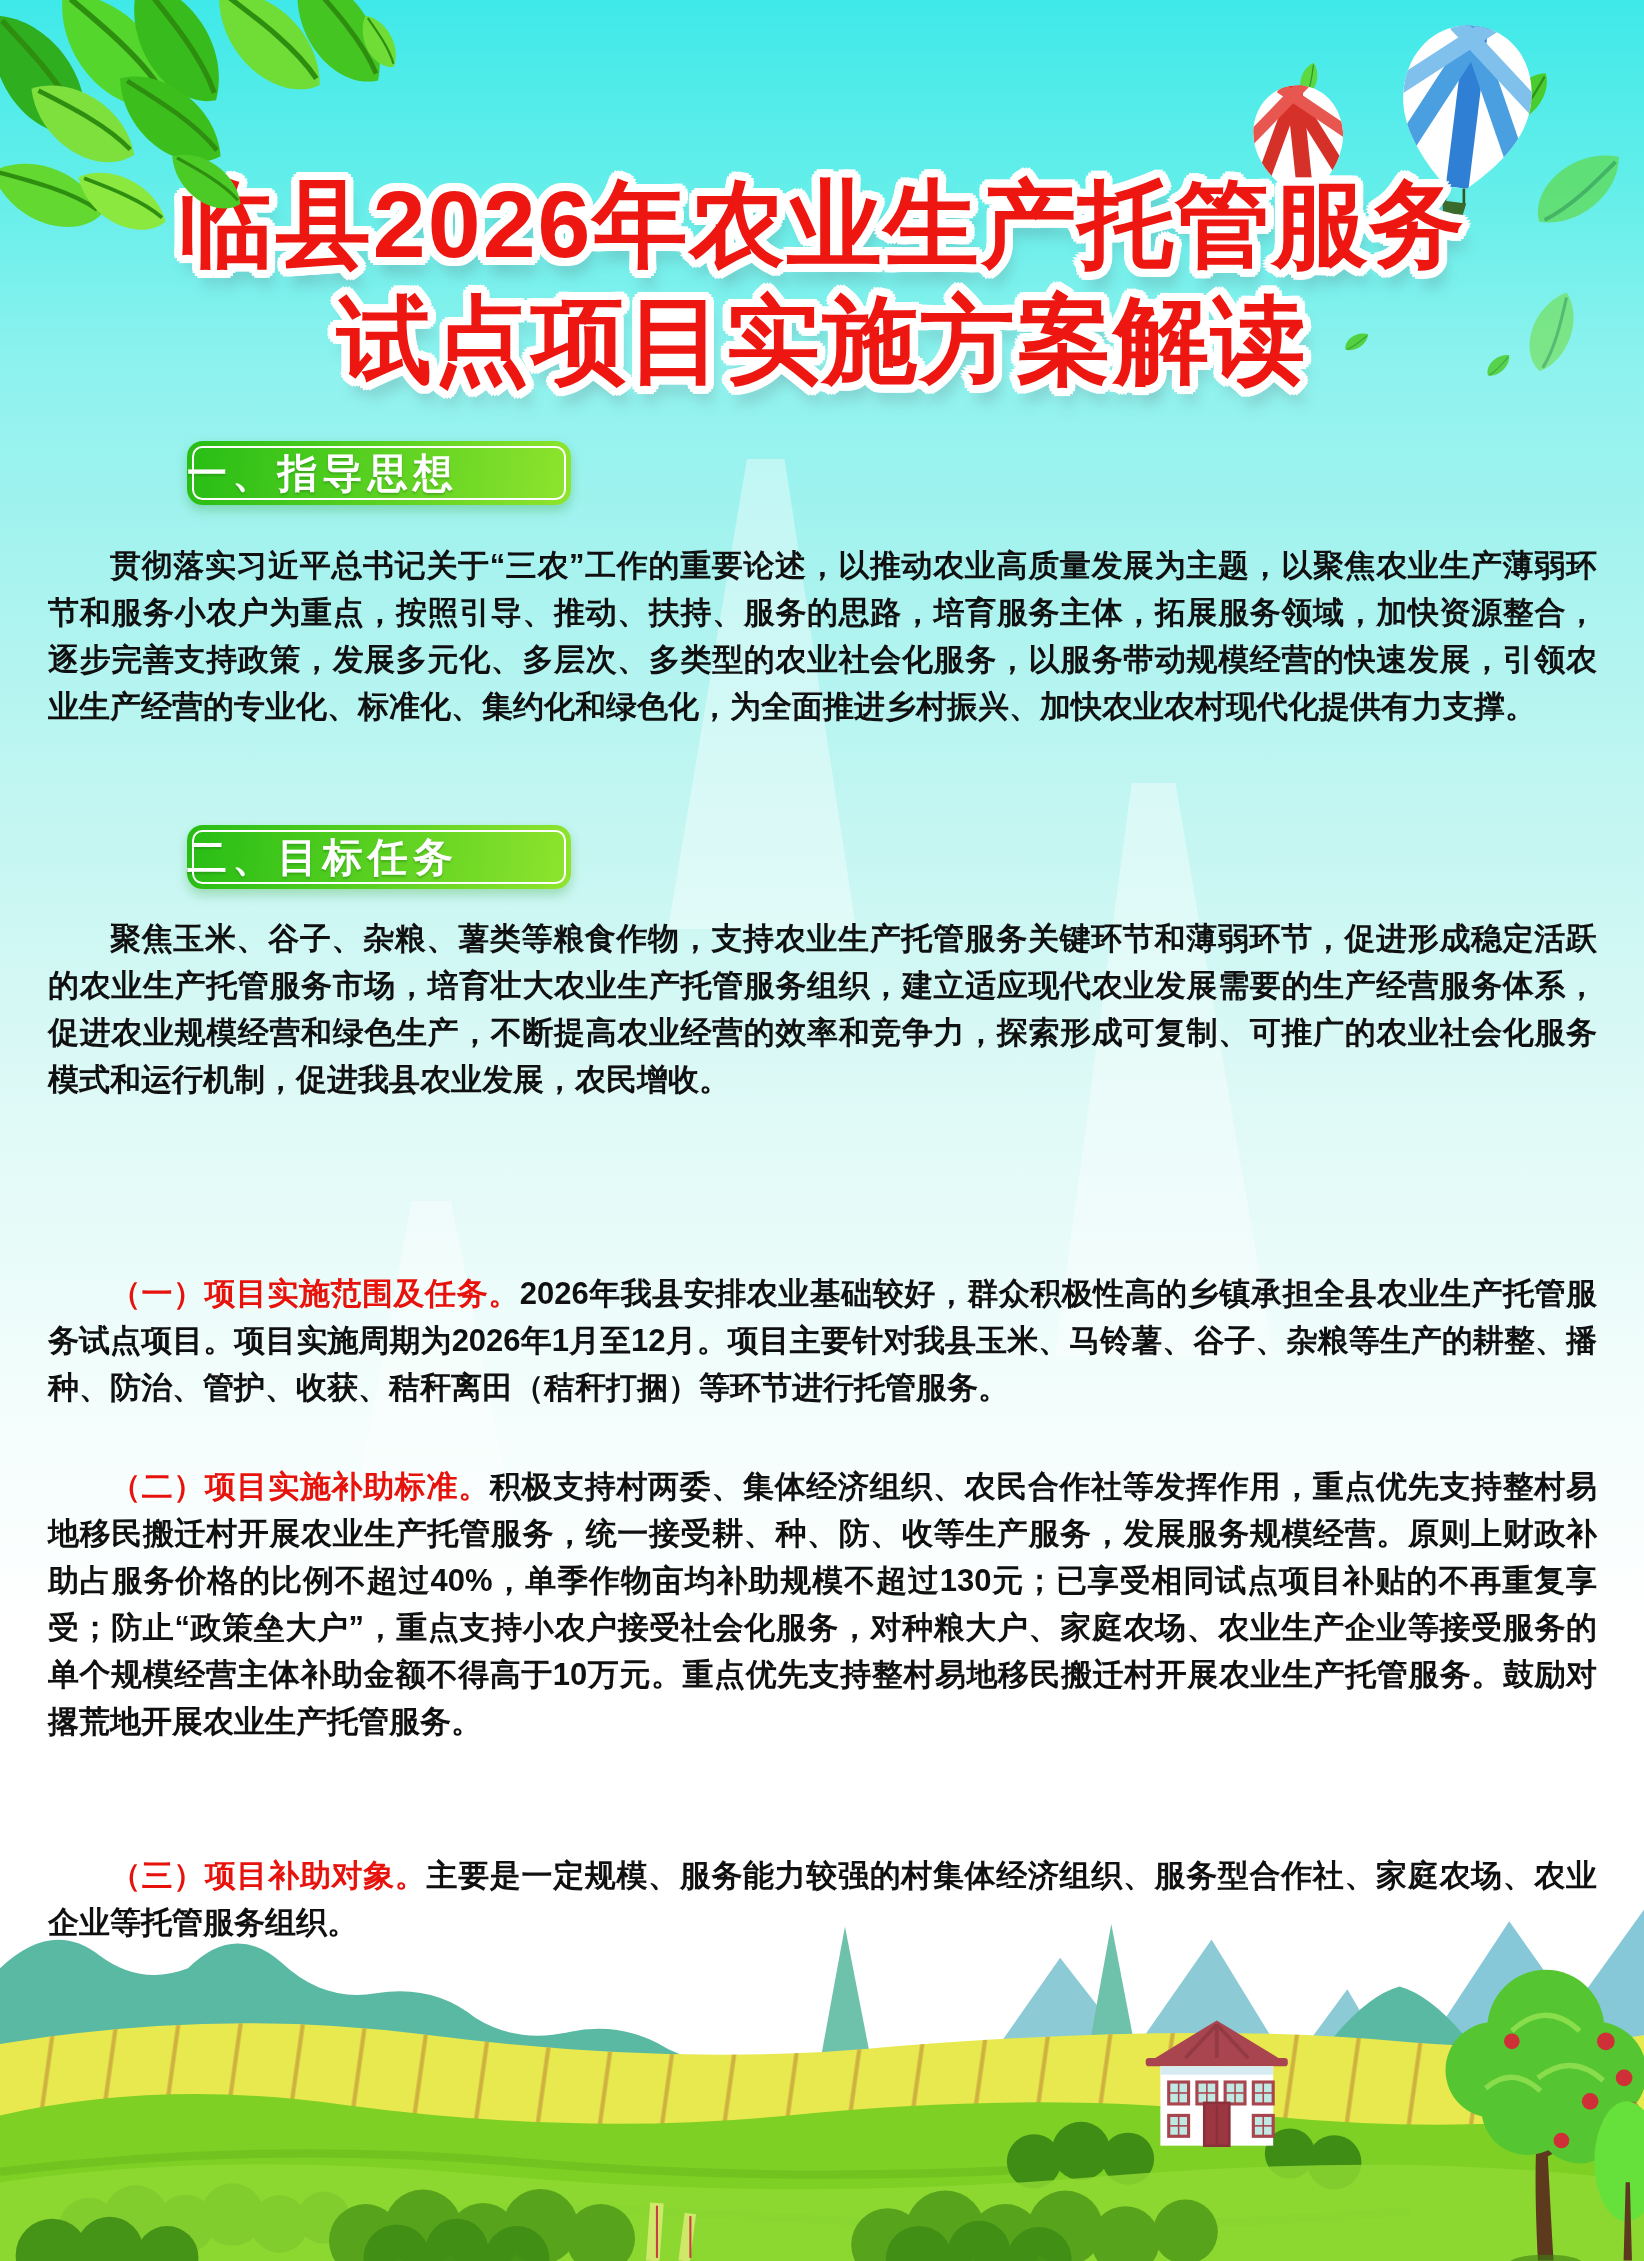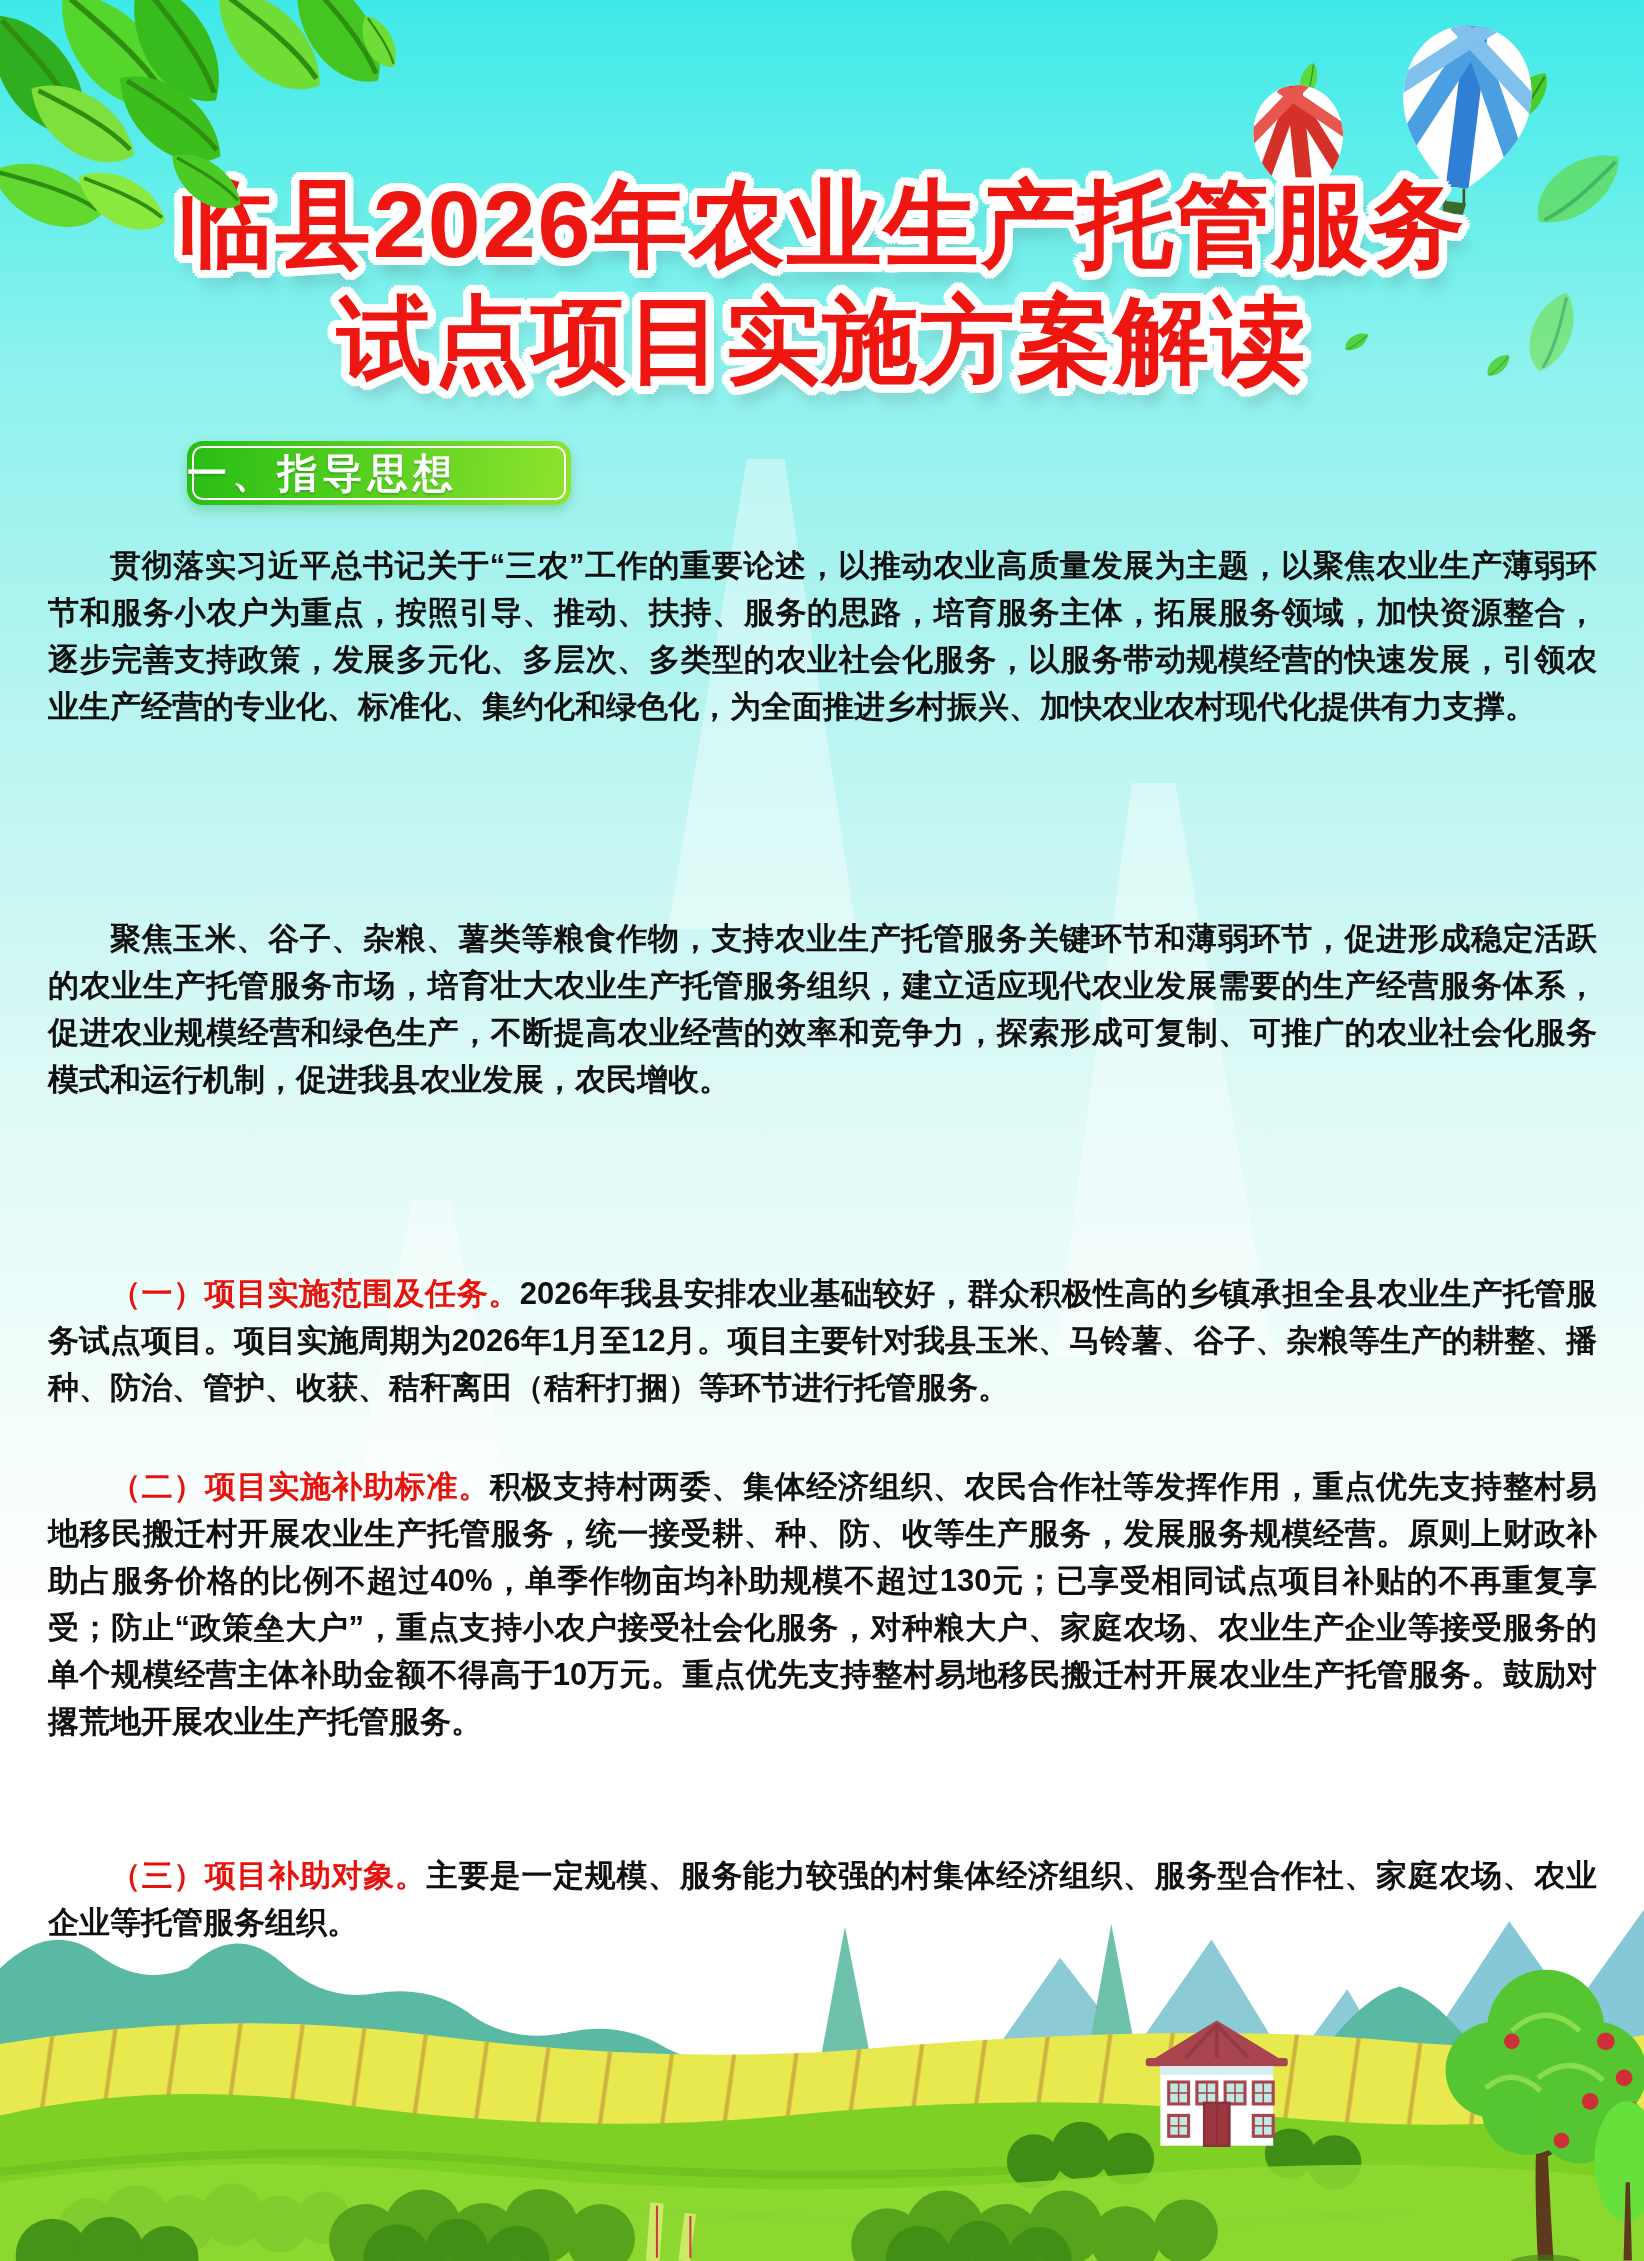--- a/index.html
+++ b/index.html
@@ -118,20 +118,23 @@
     <div class="title-line">试点项目实施方案解读</div>
   </div>
 
   <div class="sec-head" style="top:441px">
     <span>一、指导思想</span>
   </div>
   <div class="para" style="top:542px">
     <span>贯彻落实习近平总书记关于“三农”工作的重要论述，以推动农业高质量发展为主题，以聚焦农业生产薄弱环节和服务小农户为重点，按照引导、推动、扶持、服务的思路，培育服务主体，拓展服务领域，加快资源整合，逐步完善支持政策，发展多元化、多层次、多类型的农业社会化服务，以服务带动规模经营的快速发展，引领农业生产经营的专业化、标准化、集约化和绿色化，为全面推进乡村振兴、加快农业农村现代化提供有力支撑。</span>
   </div>
 
+  <div class="sec-head" style="top:825px">
+    <span>二、目标任务</span>
+  </div>
   <div class="para" style="top:915px">
     <span>聚焦玉米、谷子、杂粮、薯类等粮食作物，支持农业生产托管服务关键环节和薄弱环节，促进形成稳定活跃的农业生产托管服务市场，培育壮大农业生产托管服务组织，建立适应现代农业发展需要的生产经营服务体系，促进农业规模经营和绿色生产，不断提高农业经营的效率和竞争力，探索形成可复制、可推广的农业社会化服务模式和运行机制，促进我县农业发展，农民增收。</span>
   </div>
 
   <div class="para" style="top:1270px">
     <span class="lead">（一）项目实施范围及任务。</span><span>2026年我县安排农业基础较好，群众积极性高的乡镇承担全县农业生产托管服务试点项目。项目实施周期为2026年1月至12月。项目主要针对我县玉米、马铃薯、谷子、杂粮等生产的耕整、播种、防治、管护、收获、秸秆离田（秸秆打捆）等环节进行托管服务。</span>
   </div>
   <div class="para" style="top:1463px">
     <span class="lead">（二）项目实施补助标准。</span><span>积极支持村两委、集体经济组织、农民合作社等发挥作用，重点优先支持整村易地移民搬迁村开展农业生产托管服务，统一接受耕、种、防、收等生产服务，发展服务规模经营。原则上财政补助占服务价格的比例不超过40%，单季作物亩均补助规模不超过130元；已享受相同试点项目补贴的不再重复享受；防止“政策垒大户”，重点支持小农户接受社会化服务，对种粮大户、家庭农场、农业生产企业等接受服务的单个规模经营主体补助金额不得高于10万元。重点优先支持整村易地移民搬迁村开展农业生产托管服务。鼓励对撂荒地开展农业生产托管服务。</span>
   </div>

